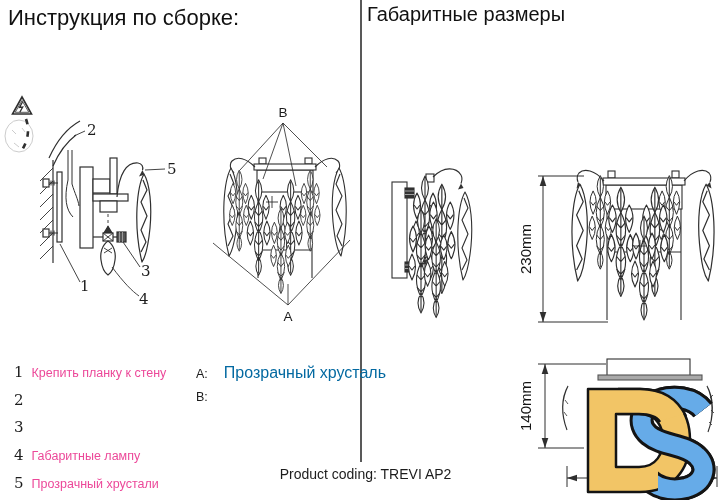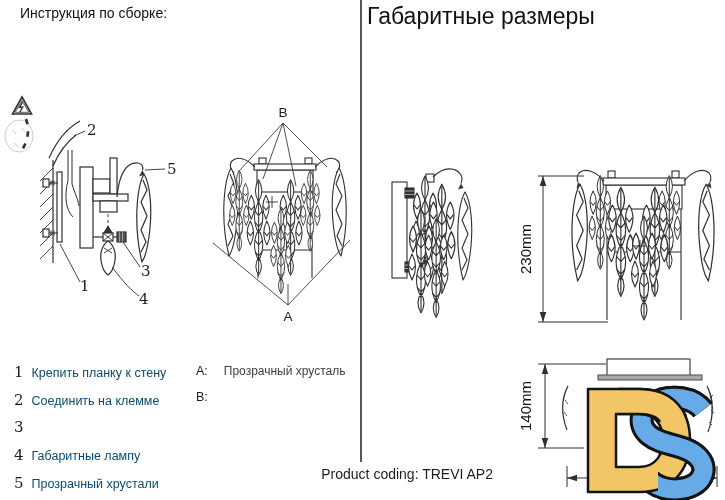--- a/index.html
+++ b/index.html
@@ -1,28 +1,28 @@
 <!DOCTYPE html>
 <html><head>
 <meta charset="utf-8">
 <style>
   html,body{margin:0;padding:0;background:#fff;}
   .canvas{position:relative;width:725px;height:500px;background:#ffffff;overflow:hidden;
           font-family:"Liberation Sans",sans-serif;color:#111;}
   .art{position:absolute;left:0;top:0;}
   .title{position:absolute;font-weight:400;letter-spacing:0;}
-  .title-left{left:20px;top:5px;font-size:14px;}
-  .title-right{left:367px;top:3px;font-size:23px;}
+  .title-left{left:8px;top:5px;font-size:22px;}
+  .title-right{left:367px;top:3px;font-size:20px;}
   .step{position:absolute;left:14px;display:flex;align-items:baseline;gap:8px;white-space:nowrap;}
   .step .num{font-family:"DejaVu Serif",serif;font-size:15px;color:#1c1c1c;min-width:8px;text-align:center;}
-  .step .txt{font-size:12.5px;color:#0c4a6e;text-align:right;}
+  .step .txt{font-size:12.5px;color:#ec4899;text-align:right;}
   .legend-row{position:absolute;left:196px;display:flex;align-items:baseline;gap:8px;white-space:nowrap;}
   .legend-row .key{font-size:12.5px;color:#1c1c1c;}
-  .legend-row .txt{font-size:12px;color:#404040;padding-left:8px;}
-  .coding{position:absolute;left:238px;top:466px;width:255px;text-align:right;font-size:14px;color:#1c1c1c;}
+  .legend-row .txt{font-size:16px;color:#0369a1;padding-left:8px;}
+  .coding{position:absolute;left:238px;top:466px;width:255px;text-align:center;font-size:14px;color:#1c1c1c;}
   svg text{font-family:"Liberation Sans",sans-serif;}
   svg text.serifnum{font-family:"DejaVu Serif",serif;}
 </style>
 </head>
 <body>
 
 <div class="canvas">
 
 <svg class="art" width="725" height="500" viewBox="0 0 725 500">
   <defs>
@@ -228,21 +228,20 @@
 
   <div class="title title-left">Инструкция по сборке:</div>
   <div class="title title-right">Габаритные размеры</div>
 
   <div class="step" style="top:363px">
     <span class="num">1</span>
     <span class="txt">Крепить планку к стену</span>
   </div>
   <div class="step" style="top:391px">
     <span class="num">2</span>
-    <span class="txt">Соединить на клемме</span>
   </div>
   <div class="step" style="top:418px">
     <span class="num">3</span>
   </div>
   <div class="step" style="top:446px">
     <span class="num">4</span>
     <span class="txt">Габаритные лампу</span>
   </div>
   <div class="step" style="top:474px">
     <span class="num">5</span>

